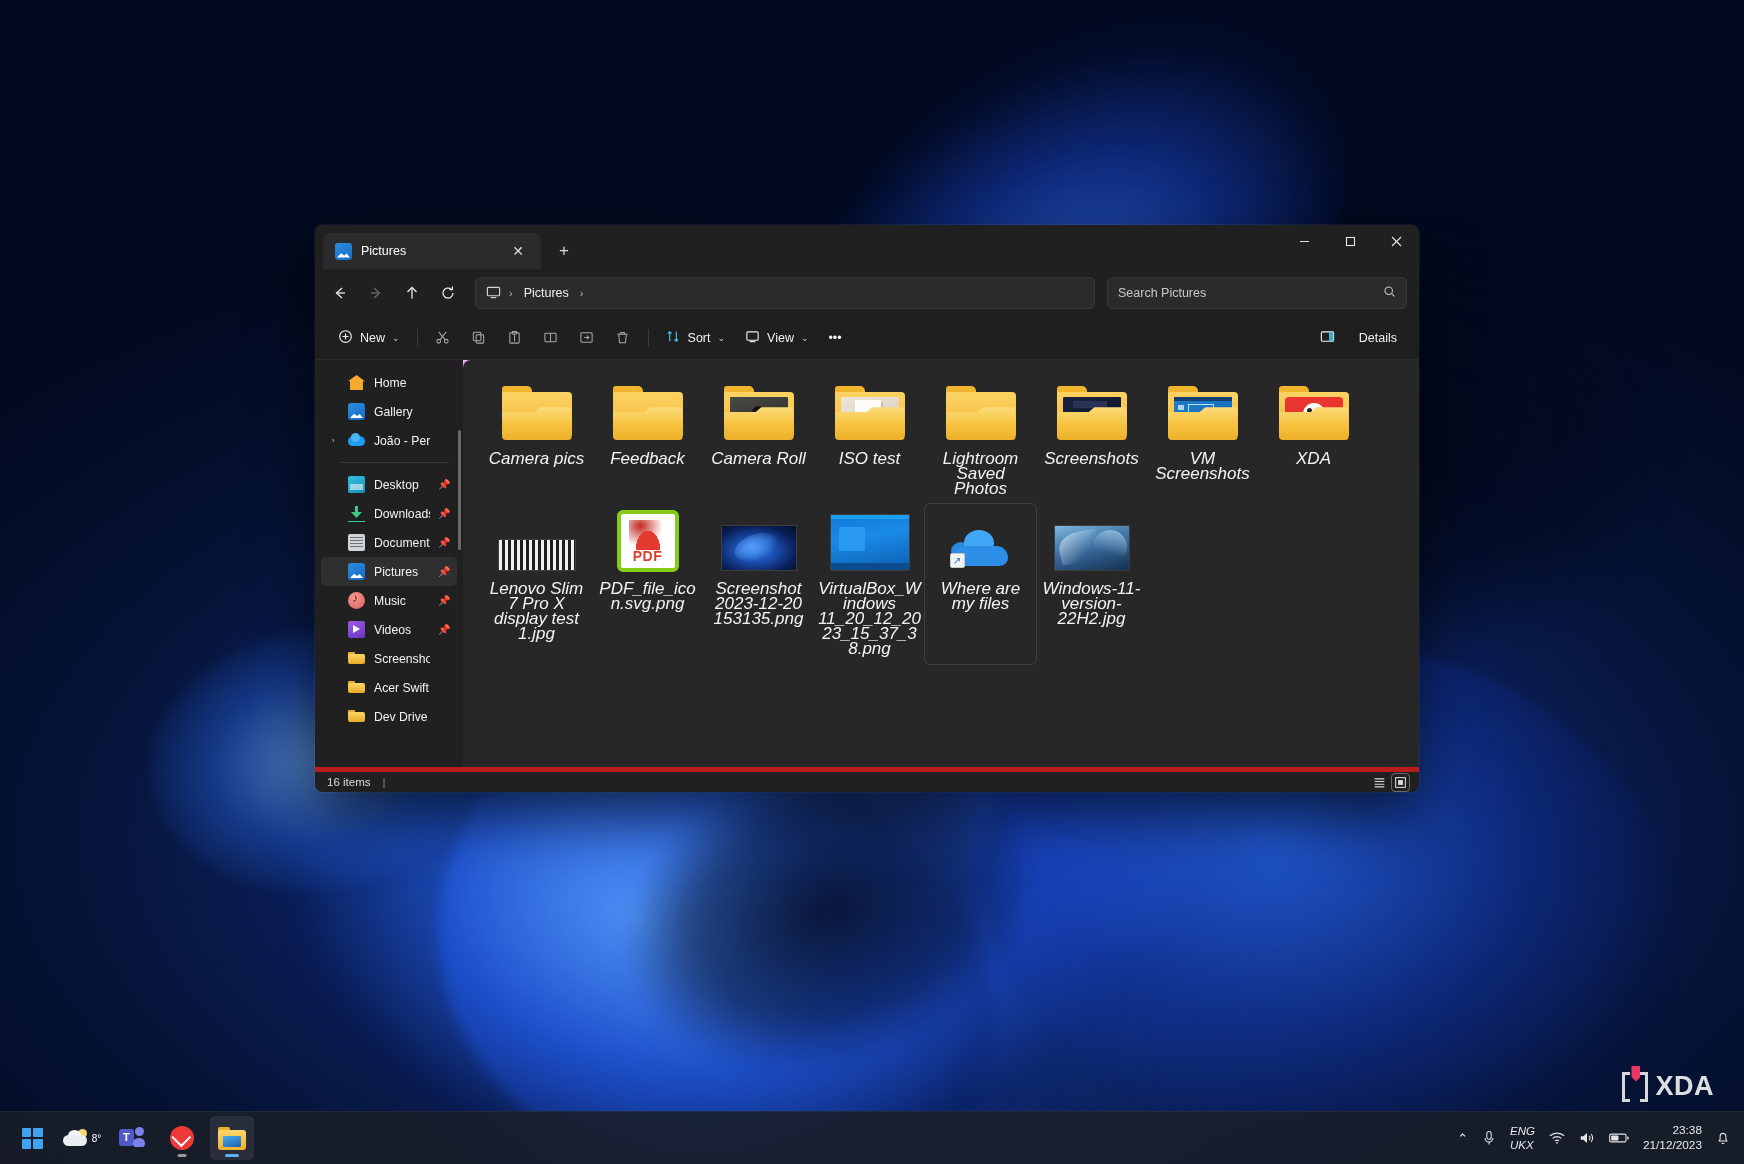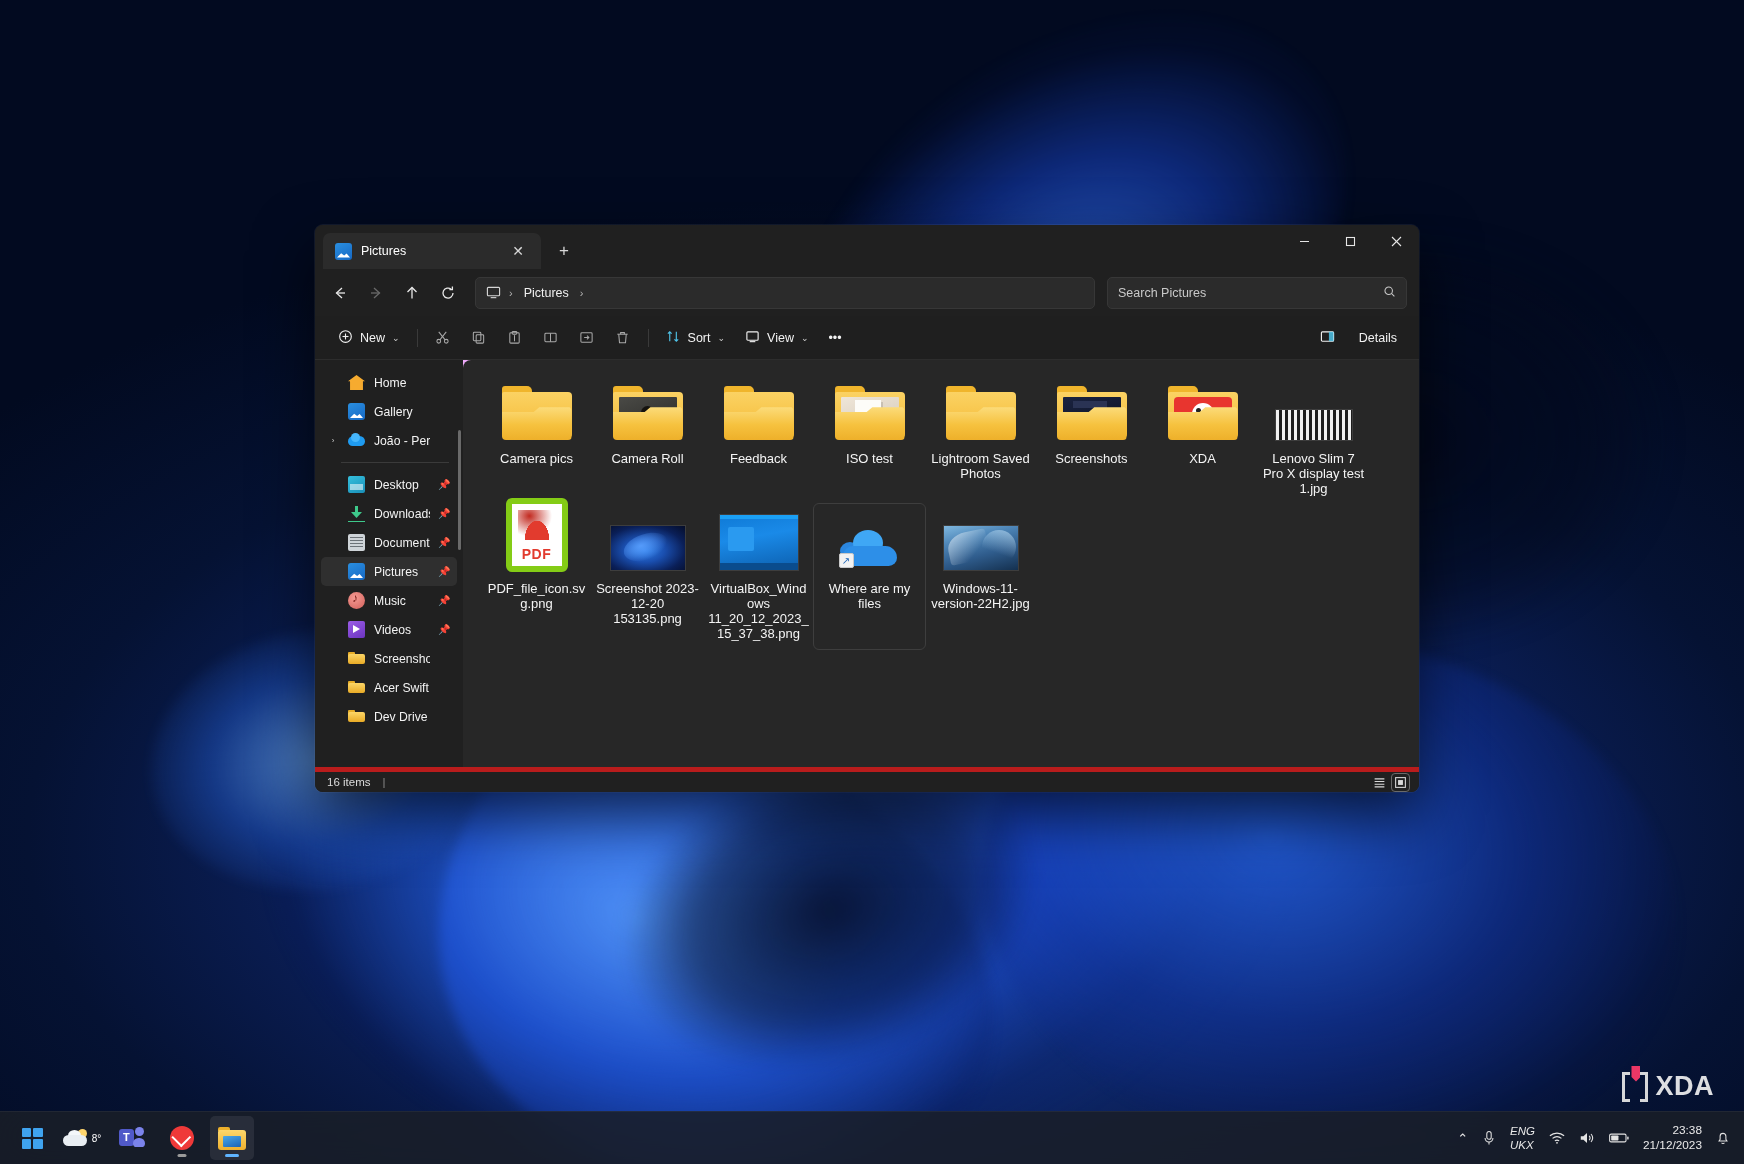--- a/index.html
+++ b/index.html
@@ -214,22 +214,22 @@
     flex: 1 1 auto;
   }
   .item {
     width: 111px; padding: 6px 4px 8px;
     display: flex; flex-direction: column; align-items: center;
     border-radius: 5px;
   }
   .item.boxed { outline: 1px solid #3e3e3e; }
   .thumb { width: 78px; height: 62px; position: relative; margin-bottom: 9px;
            display:flex; align-items:flex-end; justify-content:center; }
-  .caption { font-size: 13px; line-height: 15px; text-align: center; color: #f4f4f4;
-             word-break: break-word; }
+  .caption { font-size: 17px; line-height: 15px; text-align: center; color: #f4f4f4;
+             word-break: break-word; font-style: italic; }
 
   
   .folder { position: absolute; left: 4px; bottom: 2px; width: 70px; height: 54px; }
   .folder .tabtop { position: absolute; left: 0; top: 0; width: 30px; height: 9px;
                     background: #f0b52c; border-radius: 3px 5px 0 0; }
   .folder .back { position: absolute; left: 0; top: 6px; width: 70px; height: 46px;
                   background: linear-gradient(180deg,#fbd263 0%, #f4b933 100%); border-radius: 2px 4px 4px 4px; }
   .folder .preview { position: absolute; left: 6px; top: 11px; width: 58px; height: 26px;
                      overflow: hidden; border-radius: 1px; background: #2a2a2a; }
   .folder .front { position: absolute; left: 0; bottom: 0; width: 70px; height: 34px;
@@ -239,21 +239,21 @@
 
   
   .pic { position: absolute; bottom: 2px; left: 50%; transform: translateX(-50%);
          box-shadow: 0 0 0 1px rgba(255,255,255,.1); }
   .pic.wide { width: 76px; height: 30px; }
   .pic.tall { width: 78px; height: 55px; }
   .pic.small { width: 74px; height: 44px; }
 
   
   .pdficon { position: absolute; bottom: 0; left: 50%; transform: translateX(-50%);
-             width: 62px; height: 74px; background: #fff; border: 6px solid #84cc16;
+             width: 62px; height: 62px; background: #fff; border: 4px solid #84cc16;
              border-radius: 6px; overflow: hidden; }
   .pdficon .swoosh { position: absolute; left: 50%; top: 6px; transform: translateX(-50%);
              width: 38px; height: 30px;
              background: radial-gradient(ellipse at 50% 100%, #e23b2e 0%, #e23b2e 45%, rgba(226,59,46,.0) 46%),
                          radial-gradient(ellipse at 30% 20%, #c22a20 0%, rgba(194,42,32,0) 60%); }
   .pdficon .pdftext { position: absolute; left: 0; right: 0; bottom: 4px; text-align: center;
              font-size: 14px; font-weight: bold; color: #e23b2e; letter-spacing: .5px; }
 
   
   .odicon { position: absolute; bottom: 4px; left: 50%; transform: translateX(-50%);
@@ -618,41 +618,41 @@
                   <div class="back"></div>
                   <div class="front"></div>
                 </div>
             </div>
             <div class="caption">Camera pics</div>
           </div>
 
           <div class="item">
             <div class="thumb">
               <div class="folder">
+                  <div class="tabtop"></div>
+                  <div class="back"></div>
+                  <div class="front"></div>
+                </div>
+            </div>
+            <div class="caption">Feedback</div>
+          </div>
+
+          <div class="item">
+            <div class="thumb">
+              <div class="folder">
                 <div class="tabtop"></div>
                   <div class="back"></div>
                 <div class="preview" style="background:linear-gradient(160deg,#4a4a46,#2e2e2b);">
                   <div style="position:absolute;left:22px;top:9px;width:13px;height:13px;background:#15130f;border-radius:50%;"></div>
                   <div style="position:absolute;left:0;bottom:0;width:58px;height:6px;background:#1b1a17;"></div>
                 </div>
                 <div class="front"></div>
               </div>
             </div>
             <div class="caption">Camera Roll</div>
-          </div>
-
-          <div class="item">
-            <div class="thumb">
-              <div class="folder">
-                  <div class="tabtop"></div>
-                  <div class="back"></div>
-                  <div class="front"></div>
-                </div>
-            </div>
-            <div class="caption">Feedback</div>
           </div>
 
           <div class="item">
             <div class="thumb">
               <div class="folder">
                 <div class="tabtop"></div>
                   <div class="back"></div>
                 <div class="preview" style="background:linear-gradient(160deg,#efe6d8,#d8cdbd);">
                   <div style="position:absolute;left:14px;top:3px;width:26px;height:20px;background:#fdfcf8;box-shadow:2px 2px 0 rgba(0,0,0,.12);"></div>
                 </div>
@@ -681,20 +681,36 @@
                 <div class="preview" style="background:linear-gradient(160deg,#1b2340,#0d1428);">
                   <div style="position:absolute;left:10px;top:4px;width:34px;height:7px;background:#2a3354;"></div>
                   <div style="position:absolute;left:4px;bottom:3px;width:44px;height:6px;background:linear-gradient(90deg,#1152c9,#0a2f7a);border-radius:3px;transform:rotate(-7deg);"></div>
                 </div>
                 <div class="front"></div>
               </div>
             </div>
             <div class="caption">Screenshots</div>
           </div>
 
+          <div class="item">
+            <div class="thumb">
+              <div class="folder">
+                <div class="tabtop"></div>
+                  <div class="back"></div>
+                <div class="preview" style="background:linear-gradient(160deg,#1f7fd0,#1566ae);">
+                  <div style="position:absolute;left:0;top:0;width:58px;height:4px;background:#123f6e;"></div>
+                  <div style="position:absolute;left:4px;top:8px;width:6px;height:5px;background:#a8d8f8;"></div>
+                  <div style="position:absolute;left:4px;top:16px;width:6px;height:5px;background:#a8d8f8;"></div>
+                  <div style="position:absolute;left:14px;top:7px;width:26px;height:12px;border:1px solid #bfe2fb;"></div>
+                </div>
+                <div class="front"></div>
+              </div>
+            </div>
+            <div class="caption">VM Screenshots</div>
+          </div>
 
           <div class="item">
             <div class="thumb">
               <div class="folder">
                 <div class="tabtop"></div>
                   <div class="back"></div>
                 <div class="preview" style="background:#e8352f;border-radius:4px;">
                   <div style="position:absolute;left:18px;top:6px;width:22px;height:18px;background:#fff;border-radius:11px 11px 6px 6px;"></div>
                   <div style="position:absolute;left:22px;top:11px;width:5px;height:5px;background:#222;border-radius:50%;"></div>
                   <div style="position:absolute;left:31px;top:11px;width:5px;height:5px;background:#222;border-radius:50%;"></div>

